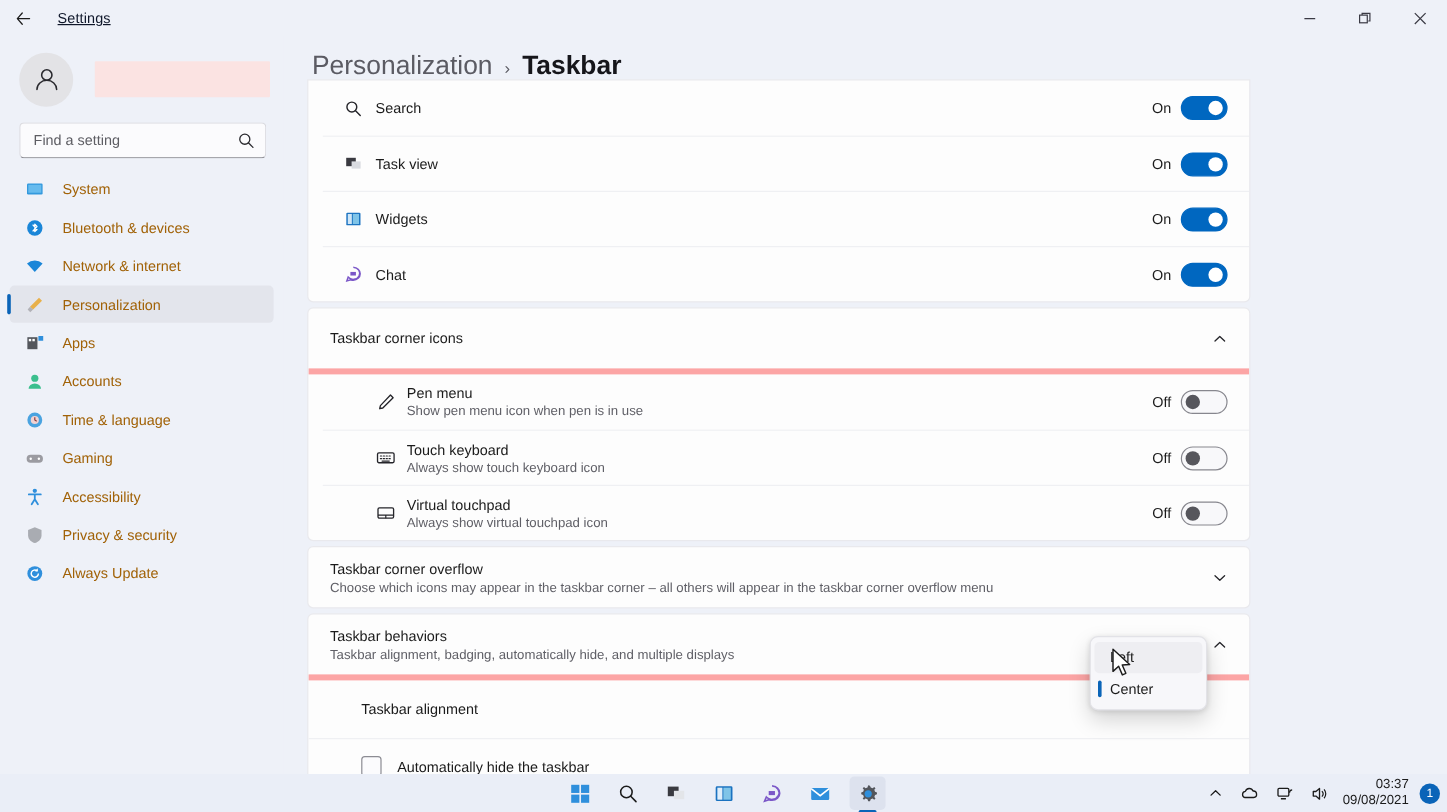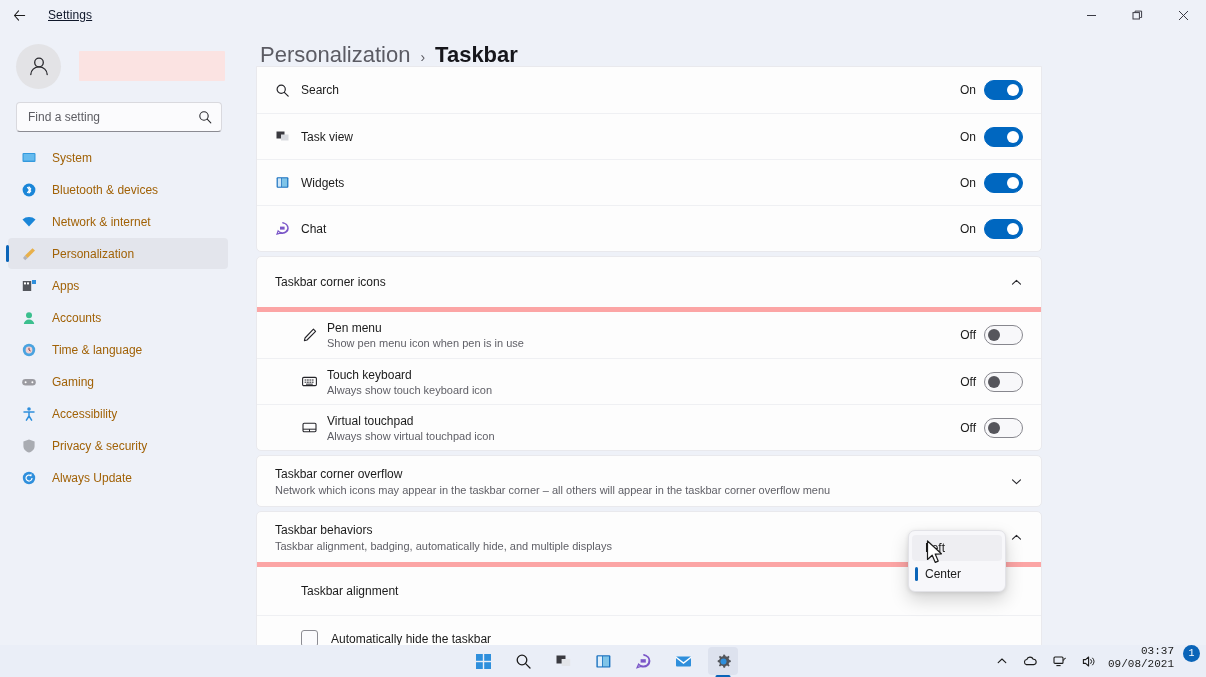--- a/index.html
+++ b/index.html
@@ -87,20 +87,21 @@
 
   .card {
     width: 786px; background: #fdfdfd; border: 1px solid #e9e9ed;
     border-radius: 5px; margin-bottom: 4px; overflow: hidden;
   }
   .card.flush-top { border-top-left-radius: 0; border-top-right-radius: 0; }
 
   .row {
     display: flex; align-items: center; min-height: 46px; padding: 0 18px 0 18px;
     cursor: pointer;
+    margin-left: 12px;
   }
   .row + .row { border-top: 1px solid #eff0f3; }
   .row-ico { width: 26px; display: flex; align-items: center; justify-content: flex-start; flex: 0 0 auto; }
   .row-texts { display: flex; flex-direction: column; justify-content: center; }
   .row-title { font-size: 12px; color: #1b1b1b; }
   .row-sub { font-size: 11px; color: #5f5f66; margin-top: 2px; }
   .row-right { margin-left: auto; display: flex; align-items: center; gap: 8px; }
   .state-label { font-size: 12px; color: #1b1b1b; min-width: 18px; text-align: right; }
 
   .toggle {
@@ -160,22 +161,22 @@
   .tb-btn {
     width: 30px; height: 28px; border-radius: 4px; display: flex;
     align-items: center; justify-content: center; cursor: pointer; position: relative;
   }
   .tb-btn.active { background: #dde2ee; }
   .tb-btn.active::after {
     content: ""; position: absolute; bottom: -3px; left: 50%; transform: translateX(-50%);
     width: 15px; height: 3px; border-radius: 2px; background: #0a64b8;
   }
   .tray {
-    position: absolute; right: 6px; display: flex; gap: 9px;
-    height: 32px; font-size: 11px; color: #1b1b1b; font-family: Liberation Mono, monospace;
+    position: absolute; right: 6px; display: flex; align-items: center; gap: 9px;
+    height: 32px; font-size: 11px; color: #1b1b1b;
   }
   .tray-ico { display: flex; align-items: center; cursor: pointer; padding: 3px; border-radius: 3px; }
   .clock { display: flex; flex-direction: column; align-items: flex-end; line-height: 13px; cursor: pointer; }
   .badge {
     width: 17px; height: 17px; border-radius: 50%; background: #0a64b8; color: #fff;
     font-size: 10px; display: flex; align-items: center; justify-content: center; cursor: pointer;
   }
 </style>
 </head>
 <body>
@@ -482,21 +483,21 @@
                 </span>
             </span>
           </div>
         </div>
       </div>
 
       <div class="card">
         <div class="section-head">
           <span class="row-texts">
             <span class="sec-title">Taskbar corner overflow</span>
-            <span class="sec-sub">Network which icons may appear in the taskbar corner – all others will appear in the taskbar corner overflow menu</span>
+            <span class="sec-sub">Choose which icons may appear in the taskbar corner – all others will appear in the taskbar corner overflow menu</span>
           </span>
           <span class="chevron">
             <svg width="13" height="13" viewBox="0 0 13 13">
                 <path d="M2.5 4.8 L6.5 8.6 L10.5 4.8" fill="none" stroke="#25252a" stroke-width="1.1" stroke-linecap="round" stroke-linejoin="round"></path>
               </svg>
           </span>
         </div>
       </div>
 
       <div class="card">

